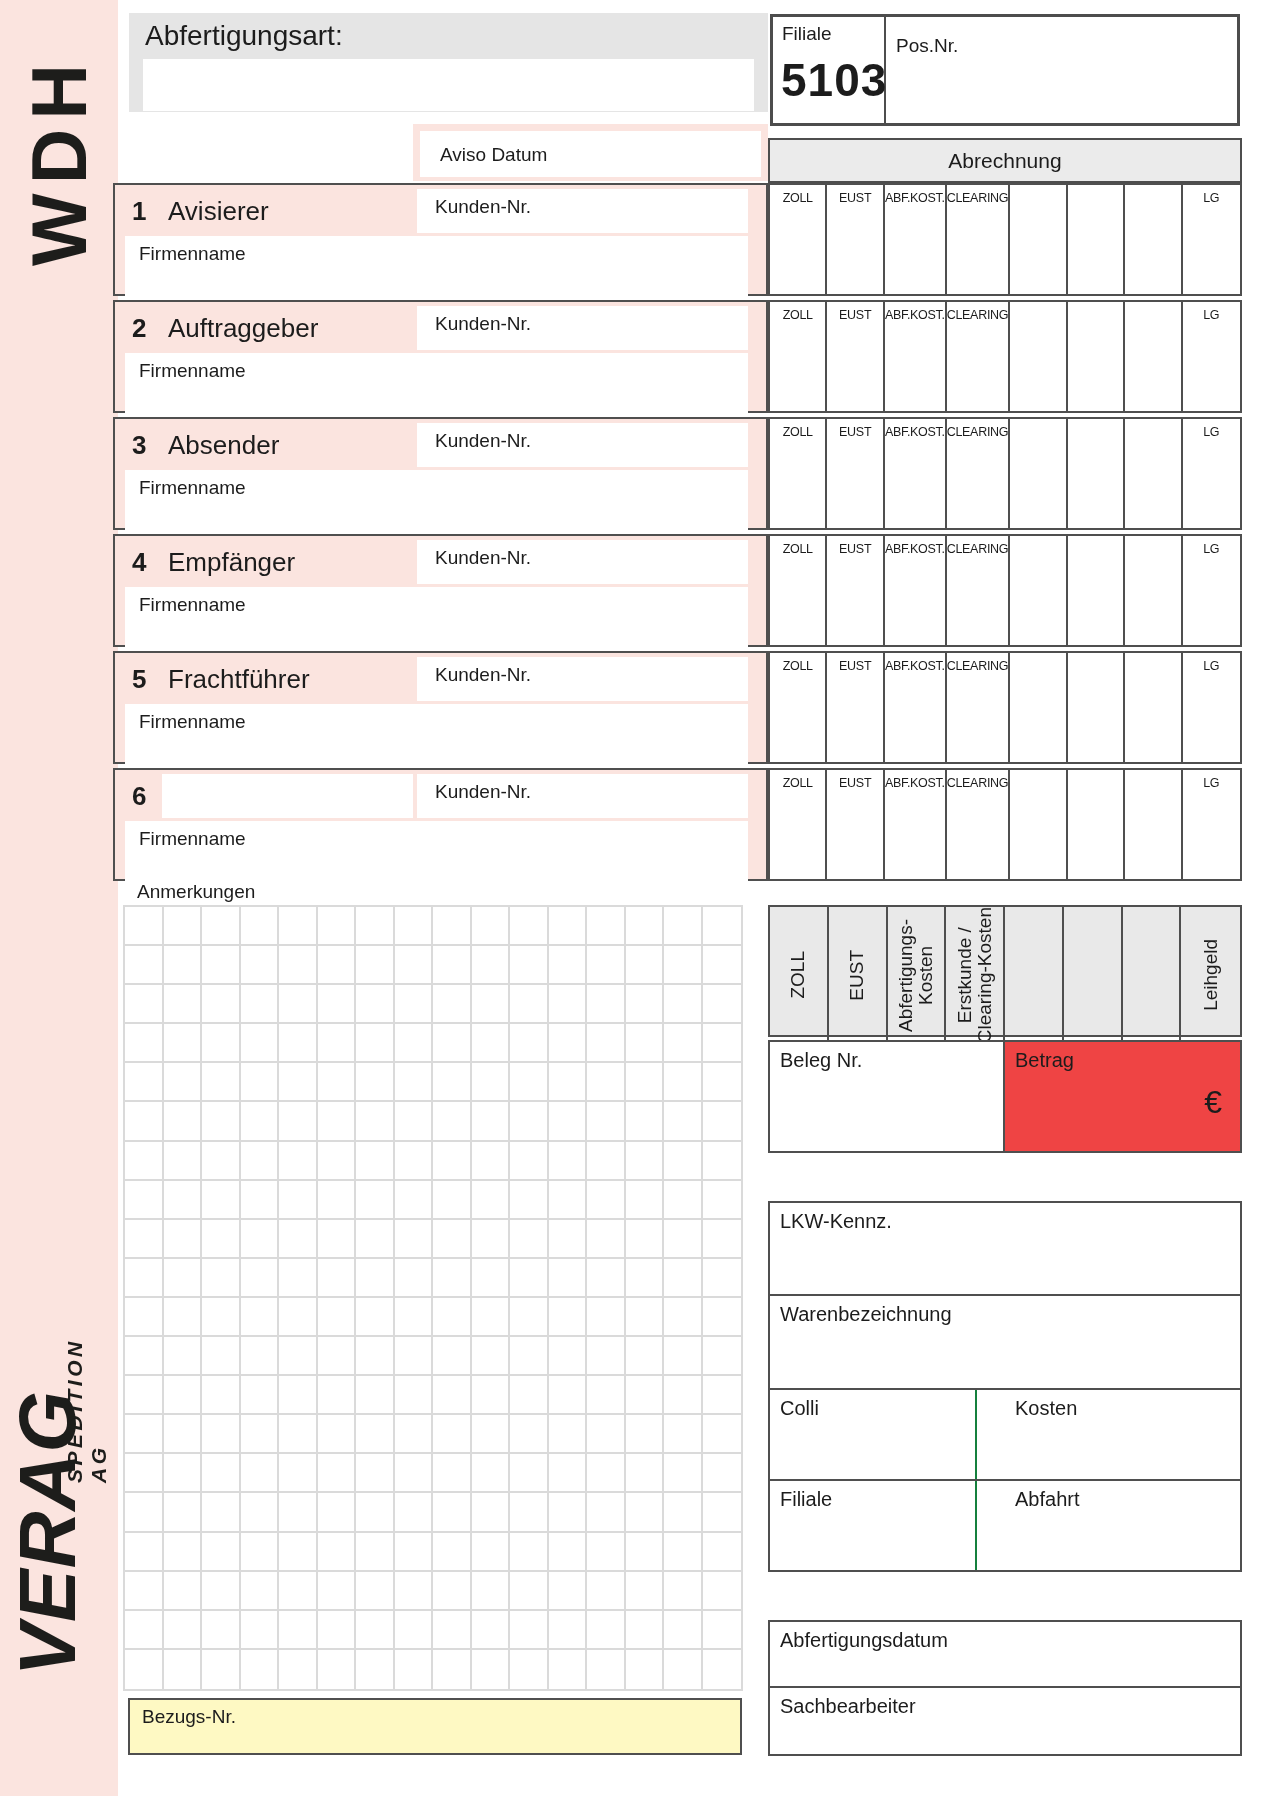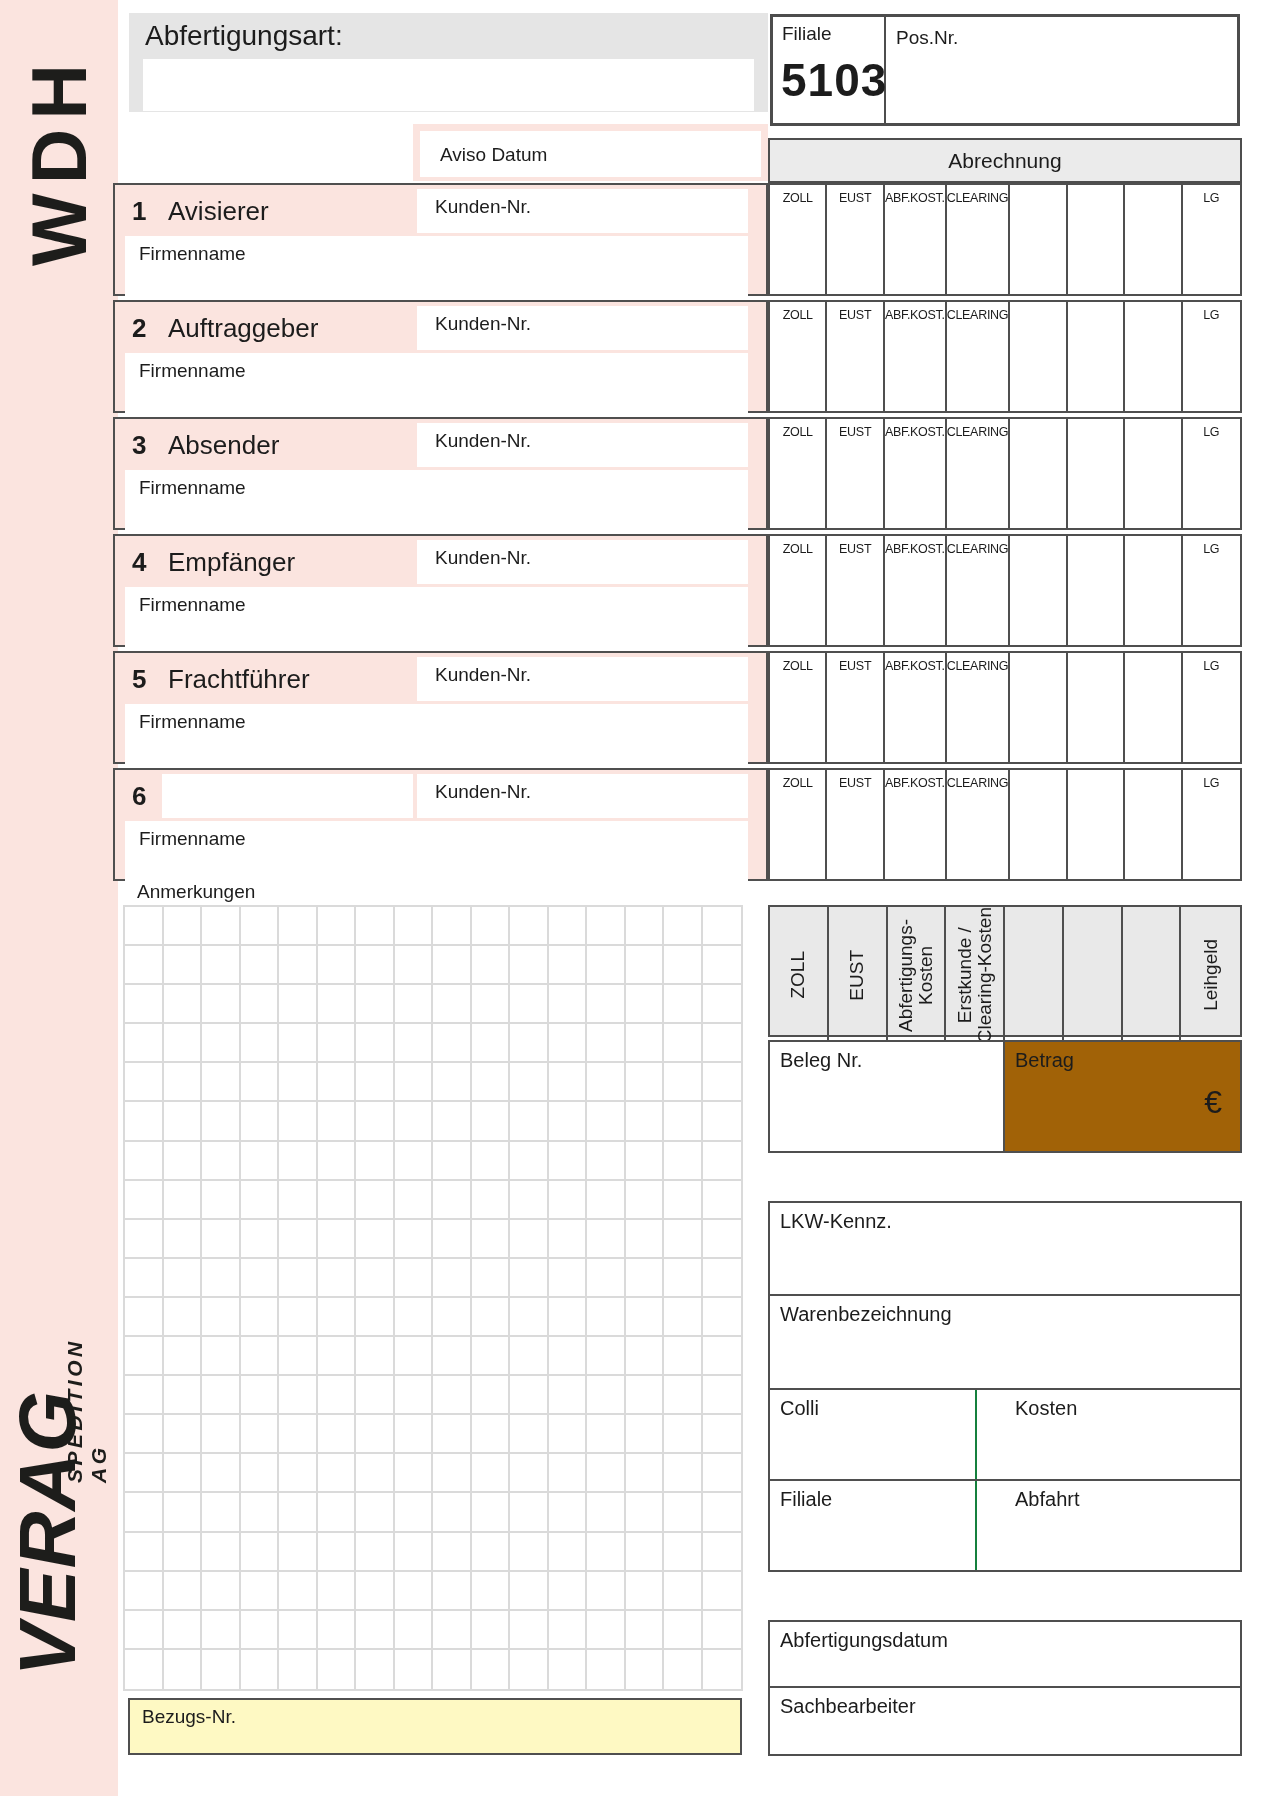--- a/index.html
+++ b/index.html
@@ -20,21 +20,21 @@
   #abfart-box { left:129px; top:13px; width:639px; height:99px; background:#e5e5e5; }
   #abfart-label { left:16px; top:7px; font-size:28px; }
   #abfart-input { left:14px; top:46px; width:611px; height:52px; background:#fff; }
 
   
   #filiale-box { left:770px; top:14px; width:470px; height:112px; border:3px solid #4d4d4d; background:#fff; }
   #filiale-cell { left:0; top:0; width:113px; height:106px; border-right:2px solid #4d4d4d; }
   .small-label { font-size:19px; }
   #filiale-label { left:9px; top:6px; }
   #filiale-value { left:8px; top:36px; font-size:46px; font-weight:bold; letter-spacing:1px; }
-  #posnr-label { left:123px; top:10px; }
+  #posnr-label { left:123px; top:18px; }
 
   
   #abrechnung-header { left:768px; top:138px; width:474px; height:45px; background:#ebebeb; border:2px solid #4d4d4d; display:flex; align-items:center; justify-content:center; font-size:21px; }
 
   
   #aviso-box { left:413px; top:124px; width:355px; height:57px; background:#fbe4df; }
   #aviso-input { left:7px; top:7px; width:341px; height:46px; background:#fff; }
   #aviso-label { left:20px; top:13px; }
 
   
@@ -54,21 +54,21 @@
   .tcell span { font-size:12.5px; letter-spacing:-0.3px; }
 
   
   #rotrow { left:768px; top:905px; width:474px; height:132px; border:2px solid #4f4f4f; display:grid; grid-template-columns:repeat(8,1fr); background:#e9e9e9; }
   .rcell { border-right:2px solid #4f4f4f; display:flex; align-items:center; justify-content:center; }
   .rcell:last-child { border-right:none; }
   .rlabel { writing-mode:vertical-rl; transform:rotate(180deg); font-size:19px; line-height:20px; white-space:pre-line; text-align:center; }
 
   
   #beleg-box { left:768px; top:1040px; width:237px; height:113px; border:2px solid #4f4f4f; background:#fff; }
-  #betrag-box { left:1003px; top:1040px; width:239px; height:113px; border:2px solid #4f4f4f; background:#a16207; }
+  #betrag-box { left:1003px; top:1040px; width:239px; height:113px; border:2px solid #4f4f4f; background:#ef4444; }
   .box-label { position:absolute; left:10px; top:7px; font-size:20px; }
   #euro-sign { position:absolute; right:18px; top:42px; font-size:32px; }
 
   
   #anmerk-label { left:137px; top:881px; font-size:19px; }
   #anmerk-grid { left:123px; top:905px; width:620px; height:786px; border:2px solid #dadada; display:grid; grid-template-columns:repeat(16,1fr); grid-template-rows:repeat(20,1fr); background:#fff; }
   .gcell { border-right:2px solid #dadada; border-bottom:2px solid #dadada; }
   .gcell.lastc { border-right:none; }
   .gcell.lastr { border-bottom:none; }
 

